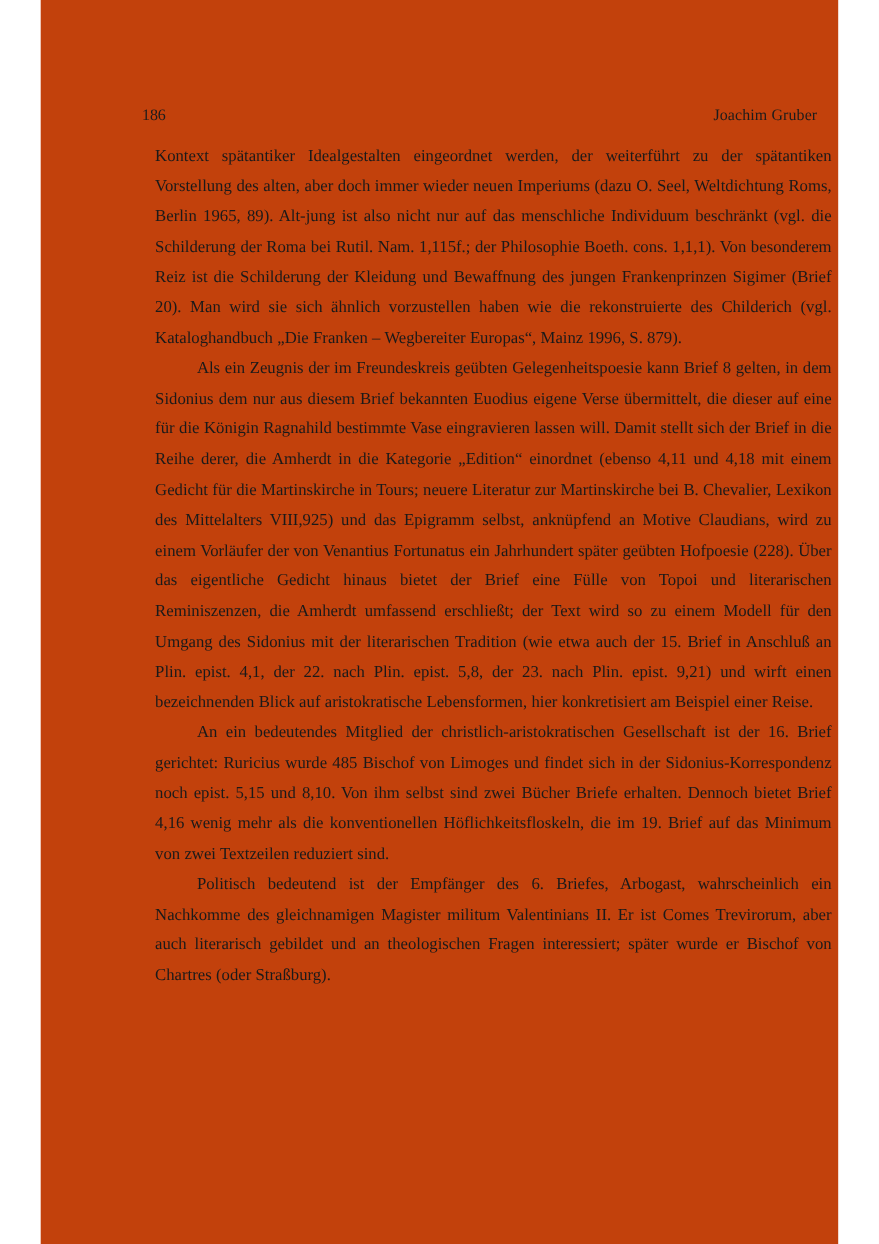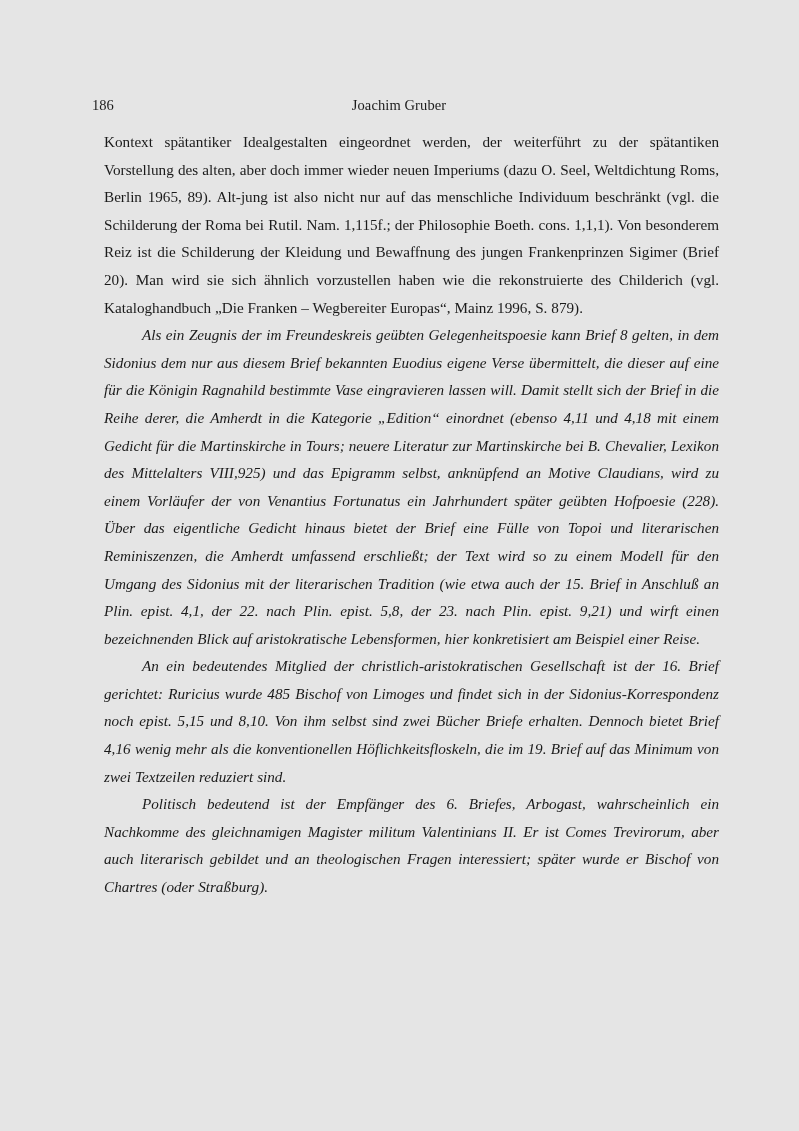--- a/index.html
+++ b/index.html
@@ -4,24 +4,24 @@
 <title>Scanned page 186 — Joachim Gruber</title>
 <style>
   html, body {
     margin: 0;
     padding: 0;
     background: #ffffff;
   }
 
   .page {
     position: relative;
-    width: 799px;
+    width: 725px;
     height: 1131px;
     margin: 0 auto;
-    background: #e5e5e5;
+    background: #c2410c;
     overflow: hidden;
     font-family: "Liberation Serif", "DejaVu Serif", serif;
     color: #1a1a1a;
     -webkit-font-smoothing: antialiased;
   }
 
   
   .running-head {
     position: absolute;
     left: 92px;
@@ -36,21 +36,21 @@
     position: absolute;
     left: 0;
     top: 0;
     white-space: nowrap;
   }
   .running-head .author {
     position: absolute;
     left: 0;
     right: 0;
     top: 0;
-    text-align: center;
+    text-align: right;
     white-space: nowrap;
     letter-spacing: 0.1px;
   }
 
   
   .textblock {
     position: absolute;
     left: 104px;
     top: 128px;
     width: 615px;
@@ -63,21 +63,20 @@
     font-size: 15.2px;
     line-height: 27.6px;
     color: #1a1a1a;
     hyphens: none;
     -webkit-hyphens: none;
     word-spacing: 0.1px;
   }
 
   .textblock p.indent {
     text-indent: 38px;
-    font-style: italic;
   }
 
   
   .textblock p:last-child {
     text-align: justify;
   }
 </style>
 </head>
 <body>
 

